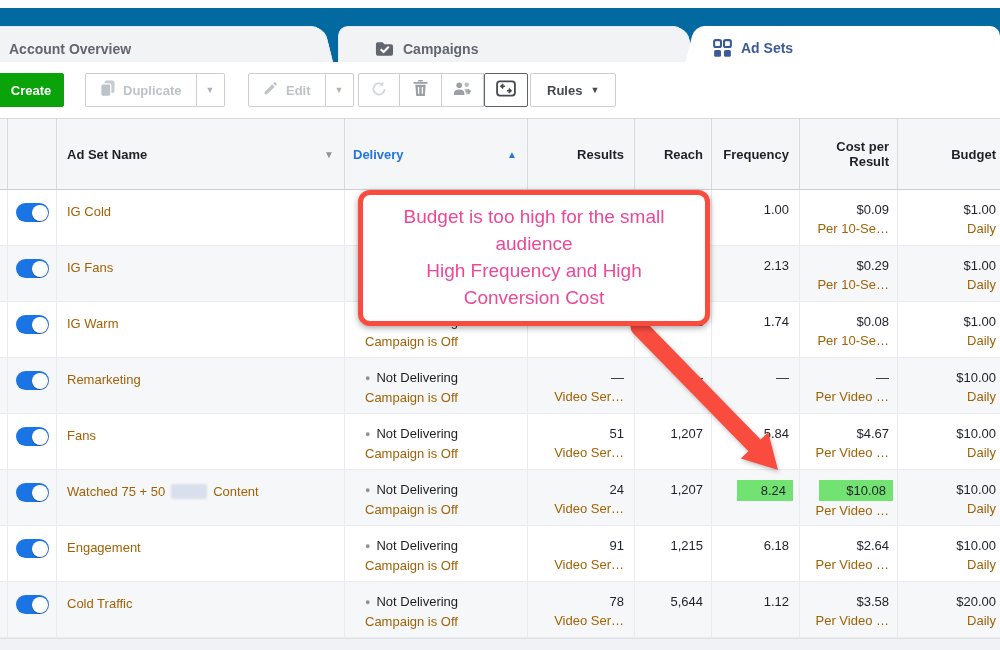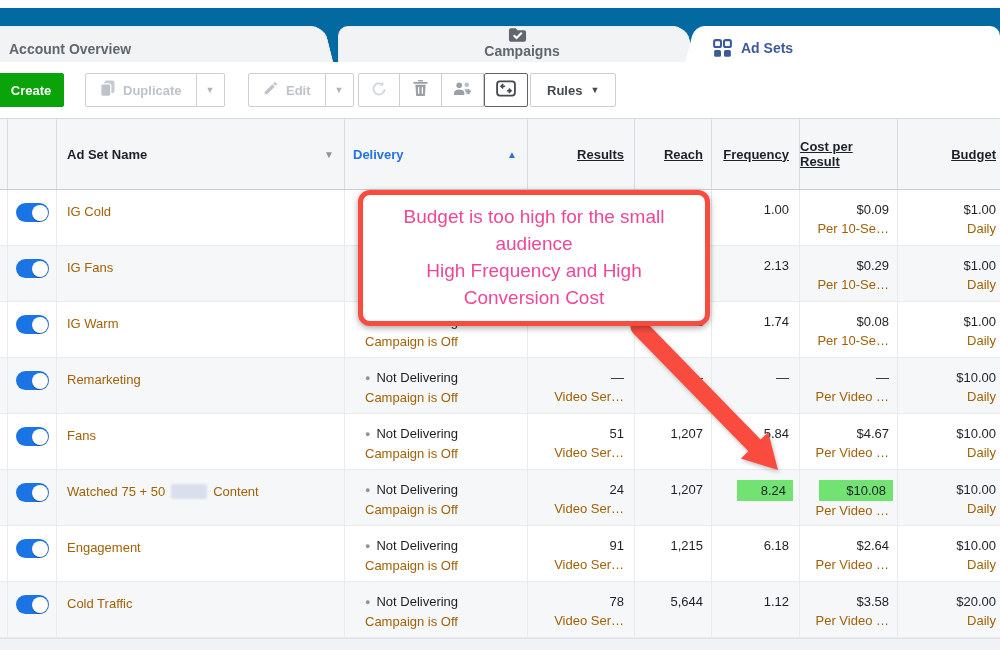--- a/index.html
+++ b/index.html
@@ -10,21 +10,21 @@
   
   .tabbar { position:absolute; top:0; left:0; width:1000px; height:62px; background:#0369a1;margin-top:8px; }
   .tab { position:absolute; top:18px; height:44px; display:flex; align-items:center;
     font-size:14px; font-weight:bold; color:#606770; }
   .tab-gray { background:#f2f3f5; border:1px solid #e7e9ec; border-bottom:none;
     border-radius:10px 10px 0 0; }
   .tab-gray::after { content:''; position:absolute; top:0; right:-9px; width:26px; height:100%;
     background:#f2f3f5; border-right:1px solid #e7e9ec; transform:skewX(14deg);
     border-radius:0 12px 0 0; }
   .tab-account { left:-20px; width:342px; padding-left:28px; }
-  .tab-campaigns { left:338px; width:346px; padding-left:22px;flex-direction:column; }
+  .tab-campaigns { left:338px; width:346px; padding-left:36px; }
   .tab-adsets { left:697px; width:303px; background:#fff; color:#3C5A99; padding-left:16px;
     border-radius:10px 10px 0 0; }
   .tab-adsets::before { content:''; position:absolute; top:0; left:-8px; width:22px; height:100%;
     background:#fff; transform:skewX(-14deg); border-radius:10px 0 0 0; }
   .tab .ticon { margin-right:9px; display:inline-flex; }
 
   
   .toolbar { position:absolute; top:62px; left:0; width:1000px; height:56px; background:#fff;
     display:flex; align-items:center; }
   .btn { height:34px; display:inline-flex; align-items:center; justify-content:center;
@@ -62,21 +62,21 @@
   .c-reach { width:77px; flex:none; }
   .c-freq { width:88px; flex:none; }
   .c-cost { width:98px; flex:none; }
   .c-budget { width:102px; flex:none; border-right:none !important; }
   .num { text-align:right; padding-right:10px; }
   .c-reach.num, .c-cost.num { padding-right:8px; }
   .c-budget.num { padding-right:4px; }
   .thead .c-name { padding-left:10px; justify-content:space-between; padding-right:10px; }
   .thead .c-delivery { padding-left:8px; justify-content:space-between; padding-right:10px;
     color:#2374e1; }
-  .thead .num { justify-content:flex-end; text-align:left; white-space:nowrap; overflow:hidden;text-decoration:underline; }
+  .thead .num { justify-content:flex-end; text-align:right; white-space:nowrap; overflow:hidden; }
   .thead .c-cost { white-space:normal; }
   .sub { color:#a16207; }
   .name-link { color:#a16207; text-decoration:none; cursor:pointer; display:inline-block; padding-top:2px; }
   .dot { color:#90949c; font-size:9px; margin-right:6px; vertical-align:1px; }
   .status-l1 { color:#1c1e21; }
   .toggle { width:33px; height:19px; margin:3px 0 0 8px; background:#1b74e4; border-radius:10px;
     position:relative; cursor:pointer; }
   .toggle::after { content:''; position:absolute; top:1.5px; right:1.5px; width:16px; height:16px;
     background:#fff; border-radius:50%; box-shadow:0 1px 1px rgba(0,0,0,.3); }
   .hl { display:inline-block; background:#72e372; padding:1px 7px; min-width:56px; text-align:right; }

